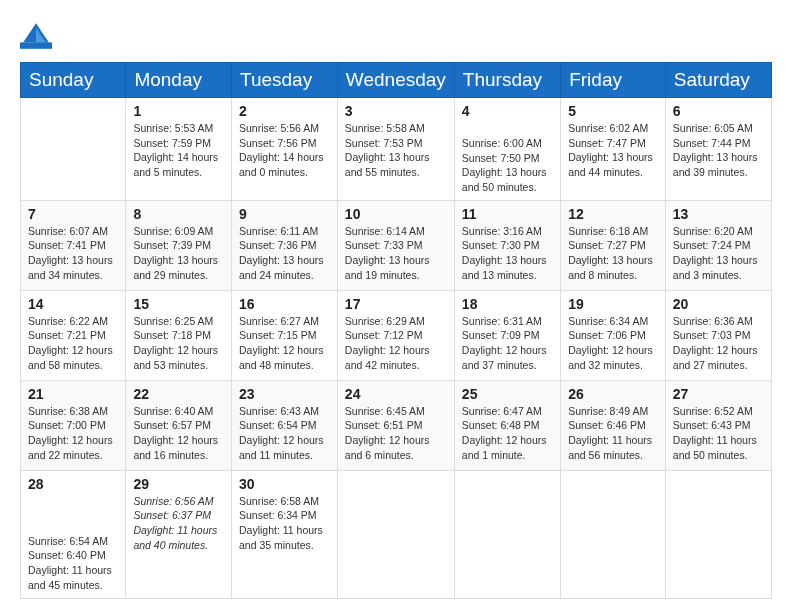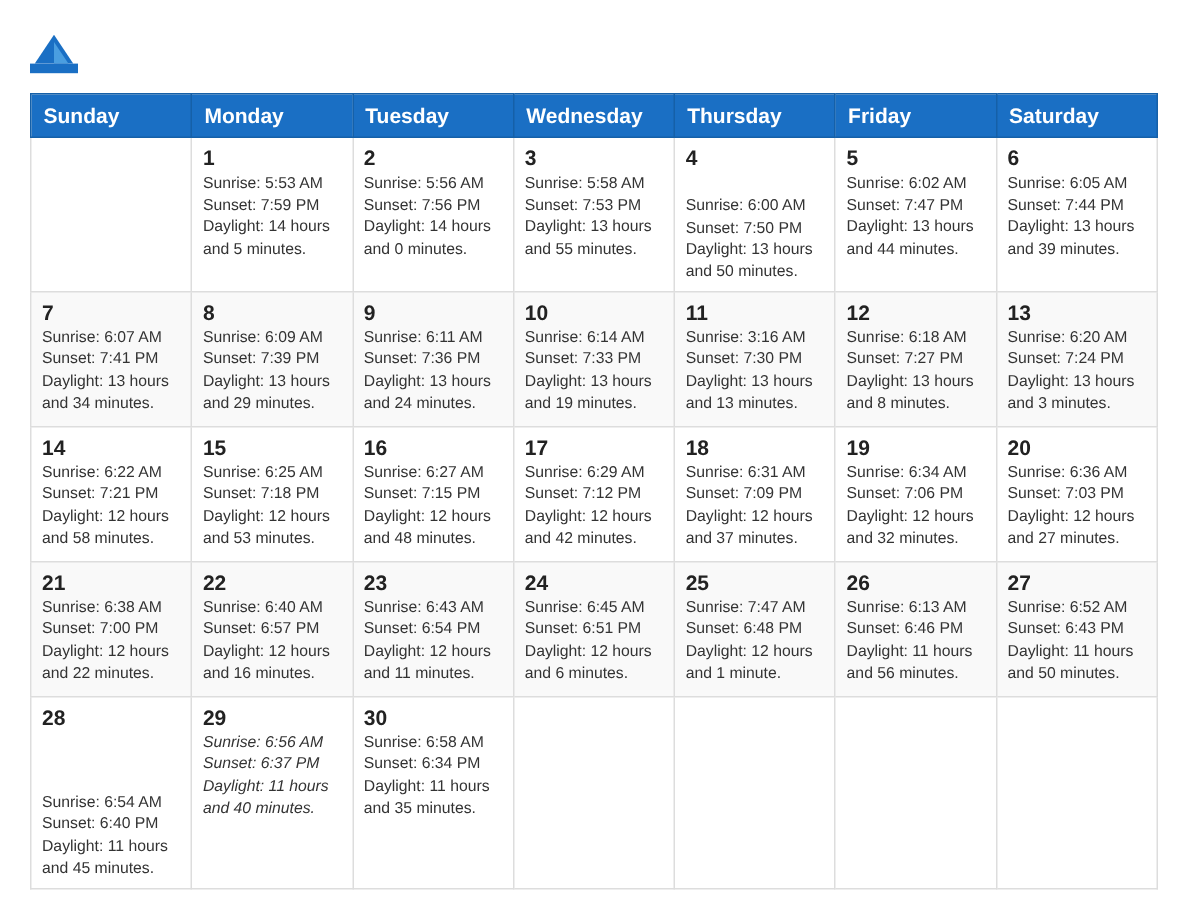--- a/index.html
+++ b/index.html
@@ -48,22 +48,22 @@
     .calendar {
       width: 100%;
       border-collapse: collapse;
       border: 1px solid #ccc;
     }
     .calendar th {
       background-color: #1a6fc4;
       color: #fff;
       text-align: left;
       padding: 6px 8px;
-      font-size: 14px;
-      font-weight: bold;
+      font-size: 19px;
+      font-weight: normal;
       border: 1px solid #1560a8;
     }
     .calendar td {
       vertical-align: top;
       padding: 5px 7px;
       border: 1px solid #ddd;
       width: 107px;
       height: 90px;
     }
     .day-num {
@@ -288,28 +288,28 @@
         </td>
         <td>
           <span class="day-num">24</span>
           <div class="day-detail" style="white-space: pre-line;">Sunrise: 6:45 AM
 Sunset: 6:51 PM
 Daylight: 12 hours
 and 6 minutes.</div>
         </td>
         <td>
           <span class="day-num">25</span>
-          <div class="day-detail" style="white-space: pre-line;">Sunrise: 7:47 AM
+          <div class="day-detail" style="white-space: pre-line;">Sunrise: 6:47 AM
 Sunset: 6:48 PM
 Daylight: 12 hours
 and 1 minute.</div>
         </td>
         <td>
           <span class="day-num">26</span>
-          <div class="day-detail" style="white-space: pre-line;">Sunrise: 6:13 AM
+          <div class="day-detail" style="white-space: pre-line;">Sunrise: 8:49 AM
 Sunset: 6:46 PM
 Daylight: 11 hours
 and 56 minutes.</div>
         </td>
         <td>
           <span class="day-num">27</span>
           <div class="day-detail" style="white-space: pre-line;">Sunrise: 6:52 AM
 Sunset: 6:43 PM
 Daylight: 11 hours
 and 50 minutes.</div>

